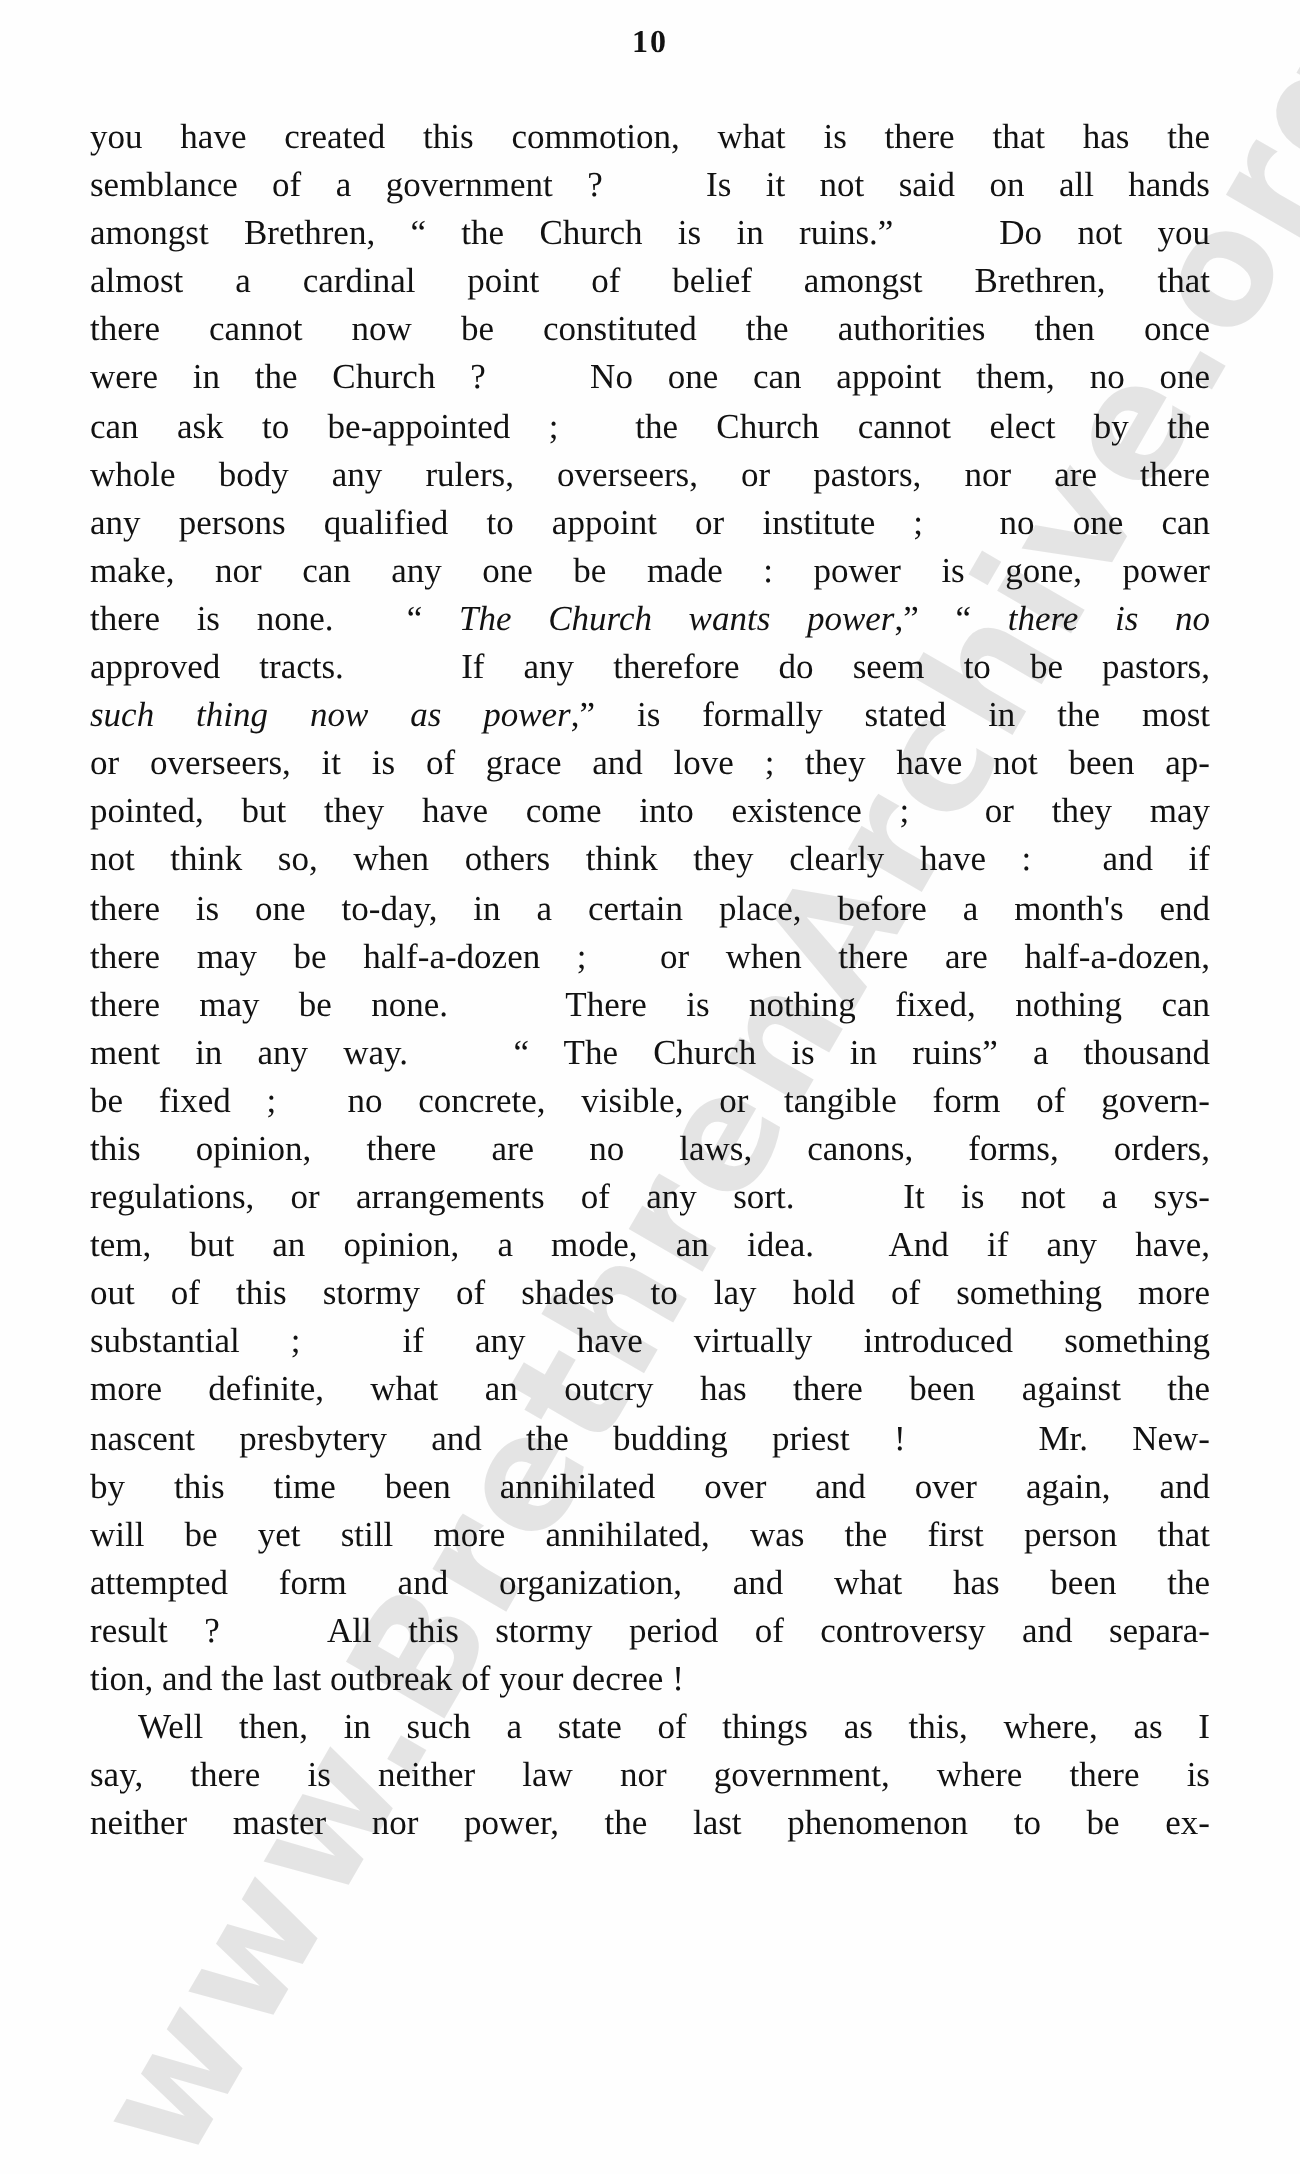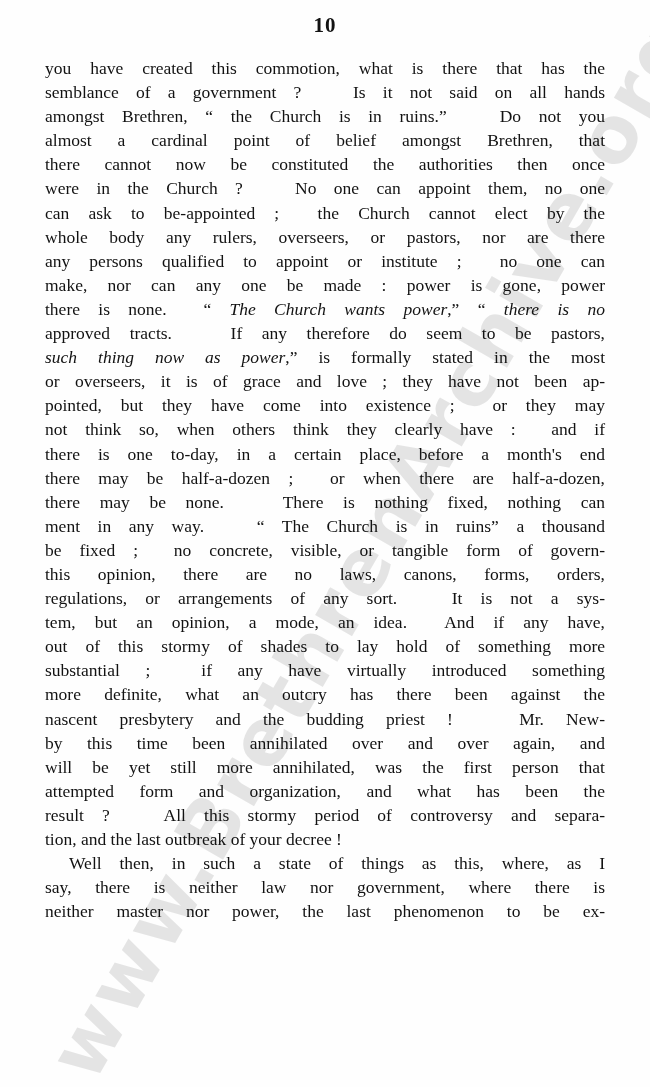--- a/index.html
+++ b/index.html
@@ -27,21 +27,21 @@
     pointer-events: none;
     user-select: none;
     z-index: 0;
   }
   .page-number {
     position: absolute;
     top: 13px;
     left: 45px;
     width: 560px;
     text-align: center;
-    font-size: 21px;
+    font-size: 16px;
     font-weight: bold;
     letter-spacing: 1px;
     z-index: 1;
   }
   .body-text {
     position: absolute;
     top: 56px;
     left: 45px;
     width: 560px;
     font-size: 17.5px;

